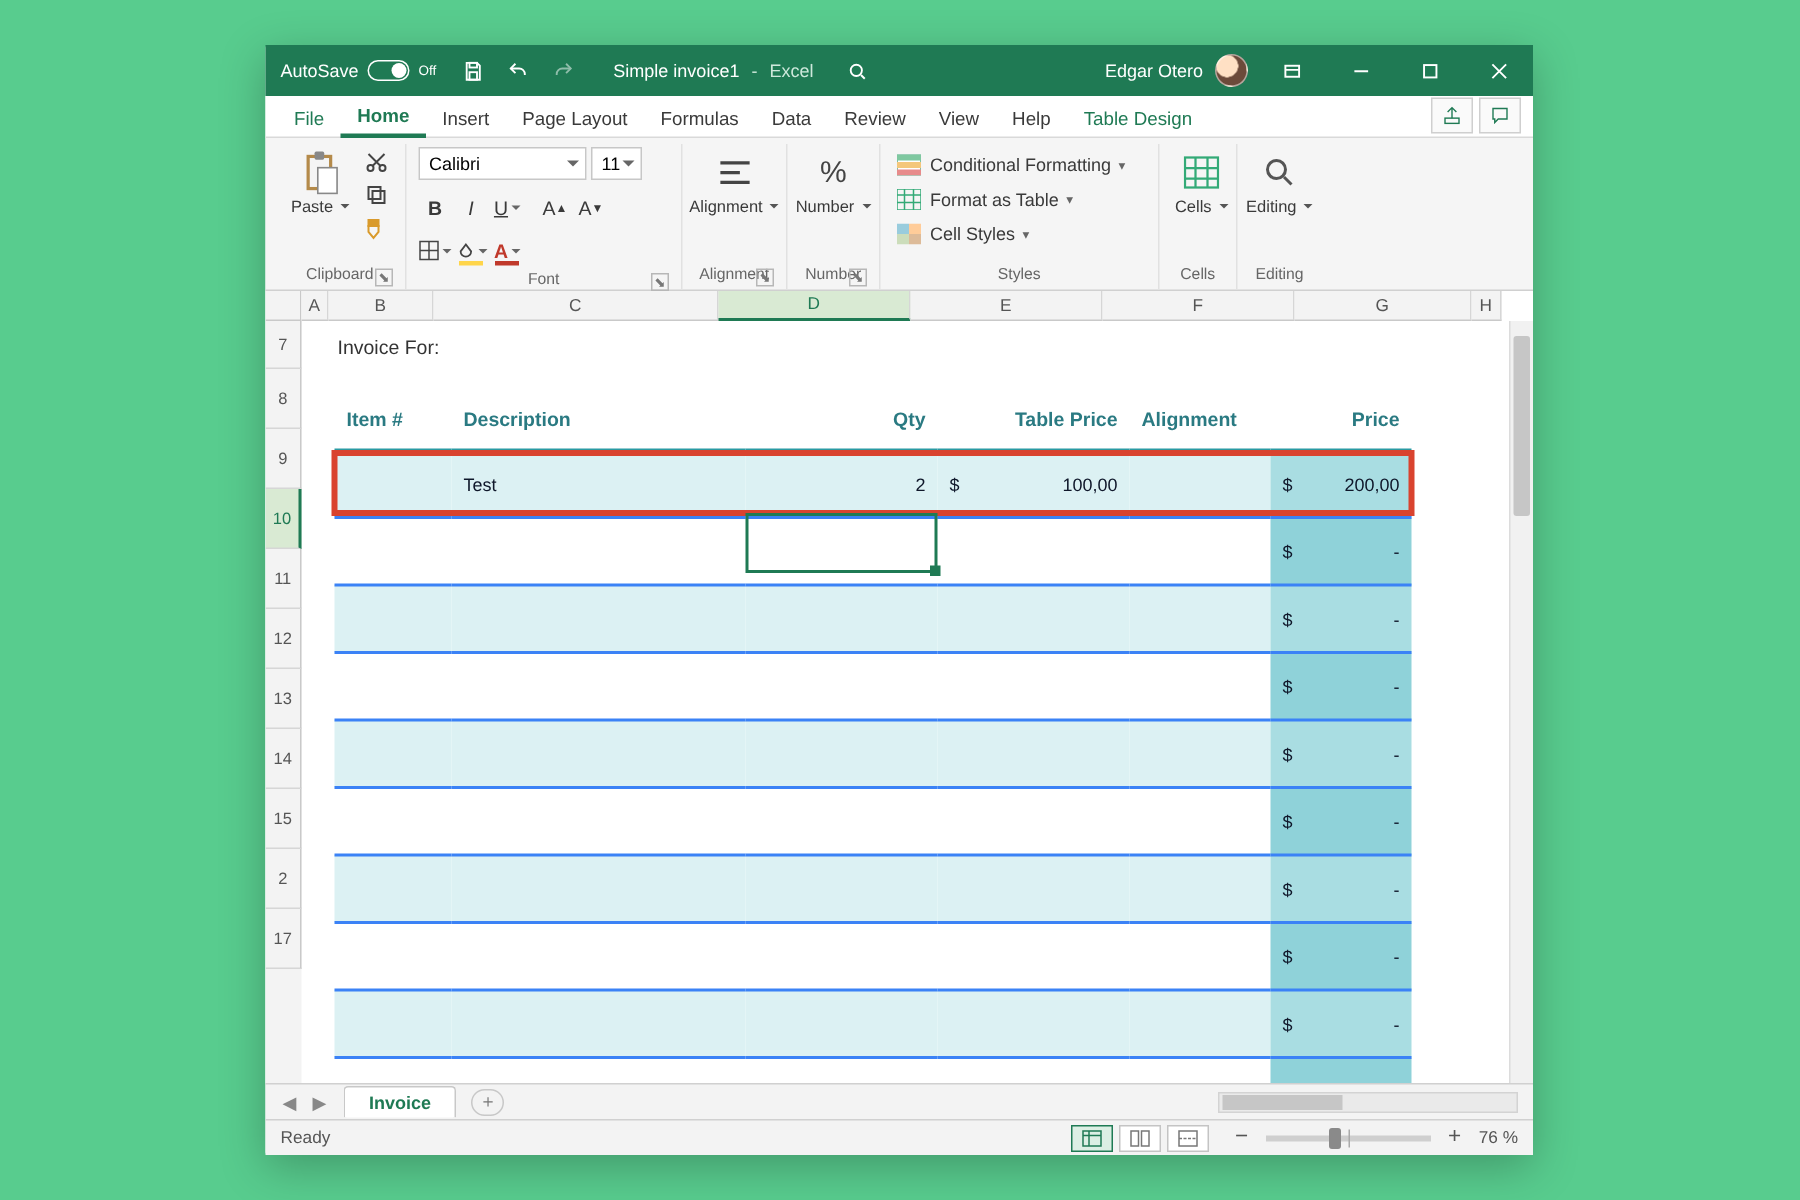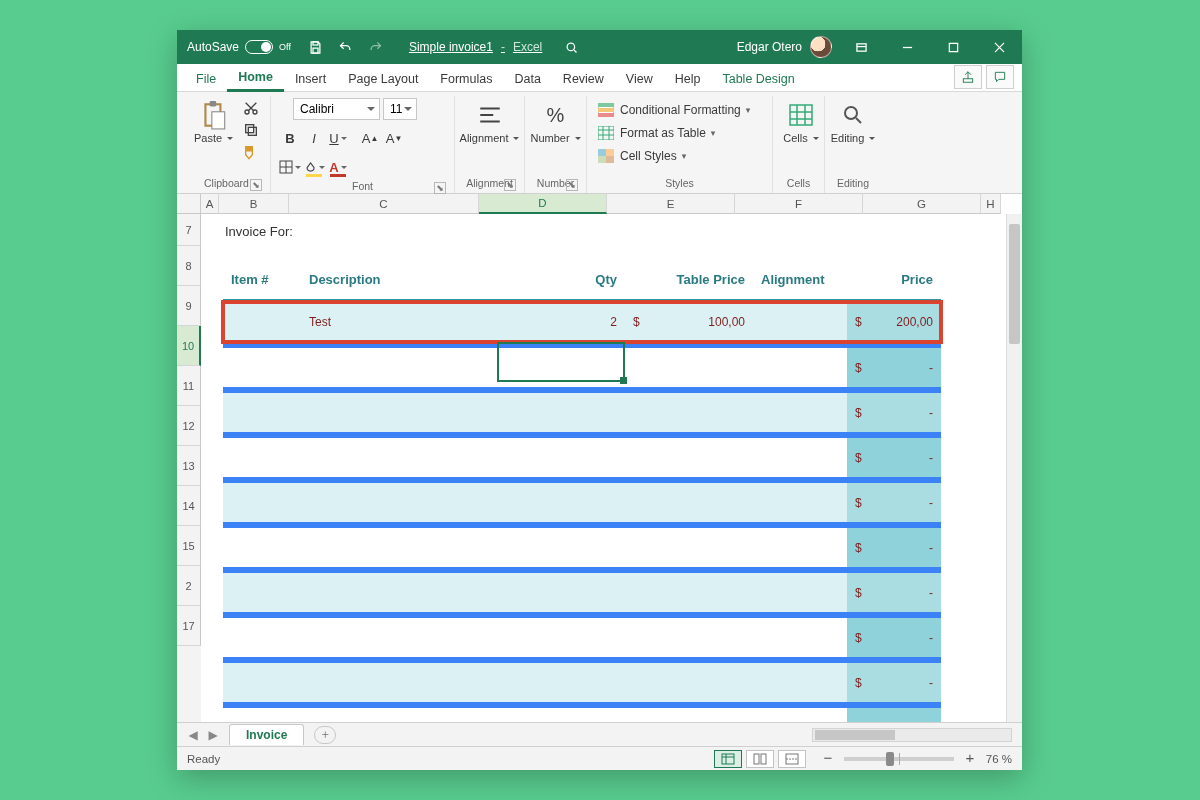--- a/index.html
+++ b/index.html
@@ -5,21 +5,21 @@
   * { box-sizing: border-box; font-family: "Segoe UI", Arial, sans-serif; }
   body { margin:0; background:#58cc8e; width:1200px; height:800px; overflow:hidden; }
   .app { position:absolute; left:177px; top:30px; width:845px; height:740px; background:#fff; box-shadow:0 8px 30px rgba(0,0,0,.25); border-radius:2px; display:flex; flex-direction:column; }
   
   .titlebar { height:34px; background:#1f7a54; color:#fff; display:flex; align-items:center; font-size:12px; }
   .titlebar .autosave { display:flex; align-items:center; gap:6px; padding:0 10px; }
   .toggle { width:28px; height:14px; border:1px solid #fff; border-radius:8px; position:relative; }
   .toggle::after { content:""; position:absolute; right:1px; top:1px; width:10px; height:10px; border-radius:50%; background:#fff; }
   .tb-ico { width:30px; height:34px; display:flex; align-items:center; justify-content:center; color:#fff; cursor:pointer; }
   .tb-ico svg { width:15px; height:15px; }
-  .titlebar .docname { flex:0 0 auto; margin-left:18px; display:flex; align-items:flex-end; gap:8px;text-decoration:underline; }
+  .titlebar .docname { flex:0 0 auto; margin-left:18px; display:flex; align-items:flex-end; gap:8px; }
   .titlebar .docname .dim { color:#cde8db; }
   .titlebar .search { margin-left:14px; }
   .titlebar .spacer { flex:1; }
   .titlebar .user { display:flex; align-items:center; gap:8px; padding-right:6px; }
   .avatar { width:22px; height:22px; border-radius:50%; background:radial-gradient(circle at 35% 35%, #ffe0c4 0 40%, #6c4a3a 41% 100%); border:1px solid rgba(255,255,255,.5);}
   .winbtn { width:46px; height:34px; display:flex; align-items:center; justify-content:center; cursor:pointer; }
   .winbtn svg { width:11px; height:11px; stroke:#fff; stroke-width:1.4; fill:none; }
   
   .tabsrow { height:28px; background:#fff; display:flex; align-items:flex-end; padding:0 8px; border-bottom:1px solid #d9d9d9; }
   .tab { padding:4px 11px 5px; font-size:12.5px; color:#3a3a3a; cursor:pointer; }
@@ -37,21 +37,21 @@
   .group .label { font-size:10.5px; color:#666; text-align:center; padding:2px 0 4px; position:relative; }
   .group .label .launcher { position:absolute; right:0; bottom:2px; width:12px; height:12px; border:1px solid #b7b7b7; font-size:9px; line-height:10px; color:#777; text-align:center; cursor:pointer;}
   .bigbtn { display:flex; flex-direction:column; align-items:center; justify-content:flex-start; padding:2px 6px; font-size:11px; color:#3a3a3a; cursor:pointer; min-width:40px;}
   .bigbtn .ic { width:30px; height:30px; display:flex; align-items:center; justify-content:center; }
   .bigbtn .cap { margin-top:2px; display:flex; align-items:center; gap:2px;}
   .smallcol { display:flex; flex-direction:column; gap:2px; }
   .smallbtn { width:22px; height:20px; display:flex; align-items:center; justify-content:center; cursor:pointer; }
   .fontrow { display:flex; gap:3px; align-items:center; }
   .combo { height:22px; border:1px solid #c7c7c7; background:#fff; font-size:12px; display:flex; align-items:center; padding:0 16px 0 6px; position:relative; cursor:pointer;}
   .combo::after { content:""; position:absolute; right:4px; top:50%; margin-top:-2px; border:4px solid transparent; border-top-color:#666; }
-  .fontname { width:87px;margin-left:14px; }
+  .fontname { width:112px; }
   .fontsize { width:34px; }
   .iconrow { display:flex; gap:2px; margin-top:4px;}
   .ib { width:22px; height:22px; display:flex; align-items:center; justify-content:center; font-size:13px; cursor:pointer; color:#3a3a3a;}
   .ib.small-caret::after{ content:""; margin-left:2px; border:3px solid transparent; border-top-color:#666; position:relative; top:2px;}
   .styitem { display:flex; align-items:center; gap:5px; font-size:12px; color:#3a3a3a; padding:2px 2px; cursor:pointer;}
   .styitem .sic { width:18px; height:16px; display:flex; align-items:center; justify-content:center;}
   .styitem .car { font-size:9px; color:#666;}
   
   .fxbar { height:26px; border-bottom:1px solid #d0d0d0; display:flex; align-items:center; background:#fff; font-size:12.5px;}
   .namebox { width:96px; height:22px; margin:0 4px; border:1px solid #c7c7c7; display:flex; align-items:center; padding:0 6px; position:relative; background:#fff;}
@@ -67,21 +67,21 @@
   .colhdrs { display:flex; height:20px; background:#f3f3f3;}
   .ch { border-right:1px solid #d6d6d6; border-bottom:1px solid #c9c9c9; font-size:11.5px; color:#555; display:flex; align-items:center; justify-content:center; background:#f3f3f3;}
   .ch.active { background:#d9ead3; border-bottom:2px solid #1f7a54; color:#1f7a54;}
   .rows { position:absolute; left:0; top:20px; bottom:0; width:24px; background:#f3f3f3;}
   .rh { height:40px; border-bottom:1px solid #d6d6d6; border-right:1px solid #c9c9c9; font-size:11px; color:#555; display:flex; align-items:center; justify-content:center;}
   .rh.active { background:#d9ead3; border-right:2px solid #1f7a54; color:#1f7a54;}
   .sheet { position:absolute; left:24px; top:20px; right:16px; bottom:0; overflow:hidden;}
   .paper { position:absolute; left:14px; top:0; right:6px; bottom:0; background:#fff;}
   table.inv { position:absolute; left:8px; top:48px; border-collapse:collapse; width:718px;}
   table.inv th { text-align:left; font-size:13px; font-weight:600; color:#2a7a82; padding:10px 8px 12px; border-bottom:2px solid #2a9aa3;}
-  table.inv td { font-size:12px; color:#7f1d1d; padding:0 8px; height:45px; border-bottom:6px solid #3b82f6;}
+  table.inv td { font-size:12px; color:#0f172a; padding:0 8px; height:45px; border-bottom:2px solid #3b82f6;}
   table.inv tr.band td { background:#dcf1f3; }
   table.inv td.price { background:#8fd2d9; text-align:right; }
   table.inv tr.band td.price { background:#a9dde2; }
   table.inv td.r { text-align:right; }
   .invoice-for { position:absolute; left:10px; top:10px; font-size:13px; color:#333;}
   .redbox { position:absolute; border:4px solid #d9432f; pointer-events:none; }
   .sel { position:absolute; border:2px solid #1f7a54; pointer-events:none;}
   .sel::after { content:""; position:absolute; right:-4px; bottom:-4px; width:7px; height:7px; background:#1f7a54;}
   .vscroll { position:absolute; top:20px; right:0; bottom:0; width:16px; background:#f1f1f1; border-left:1px solid #dcdcdc;}
   .vscroll .thumb { position:absolute; left:2px; right:2px; top:10px; height:120px; background:#c6c6c6; border-radius:2px;}

